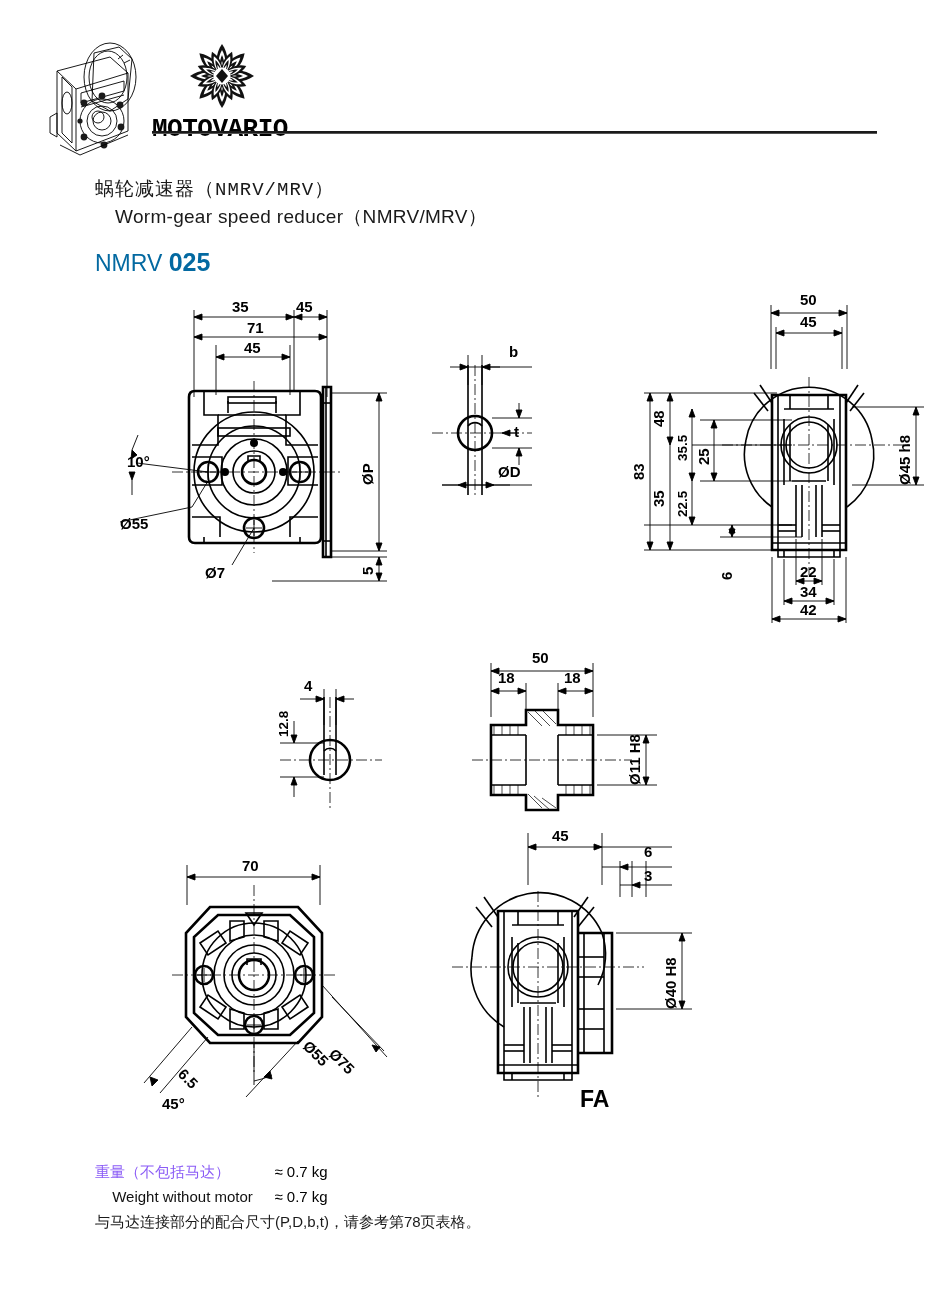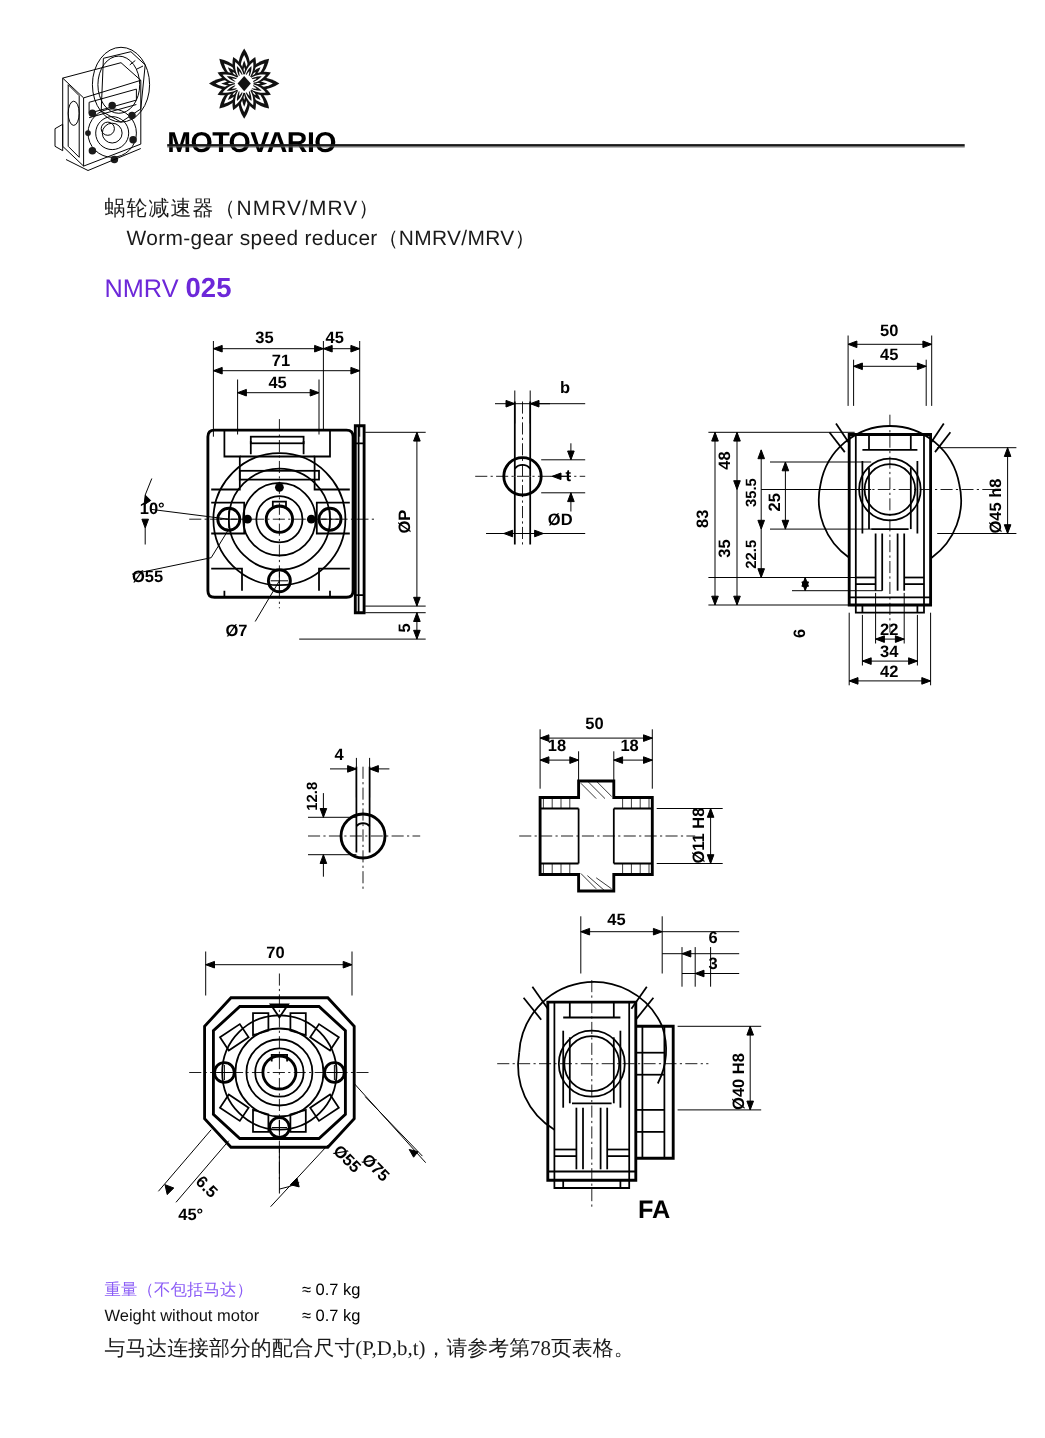--- a/index.html
+++ b/index.html
@@ -9,55 +9,55 @@
     color:#000;position:relative;overflow:hidden;
   }
   .page{position:relative;width:950px;height:1307px;}
 
   
   .header{position:absolute;left:0;top:0;width:950px;height:150px;}
   .prod-photo{position:absolute;left:24px;top:33px;width:120px;height:128px;}
   .logo-block{position:absolute;left:152px;top:40px;width:340px;height:80px;}
   .logo-mark{position:absolute;left:34px;top:0px;width:72px;height:72px;}
   .logo-word{position:absolute;left:0px;top:76px;font-size:26px;font-weight:bold;
-    letter-spacing:-0.5px;line-height:26px;font-family:Liberation Sans, sans-serif;}
+    letter-spacing:-0.5px;line-height:26px;font-family:Liberation Mono, monospace;}
   .rule{position:absolute;left:152px;top:131px;width:725px;height:0;
     border-top:2px solid #1a1a1a;border-bottom:1px solid #555;}
 
   
   .title-cn{position:absolute;left:95px;top:176px;font-size:19px;letter-spacing:1px;
-    font-family:Liberation Sans, sans-serif;color:#1a1a1a;white-space:nowrap;}
+    font-family:Liberation Mono, monospace;color:#1a1a1a;white-space:nowrap;}
   .title-en{position:absolute;left:95px;top:204px;font-size:19px;letter-spacing:0.3px;
     color:#1a1a1a;white-space:nowrap;margin-left:20px;}
-  .model{position:absolute;left:95px;top:248px;font-size:23px;color:#6d28d9;white-space:nowrap;}
+  .model{position:absolute;left:95px;top:248px;font-size:23px;color:#0369a1;white-space:nowrap;}
   .model b{font-size:25px;font-weight:bold;}
 
   
   .draw{position:absolute;left:0;top:285px;width:930px;height:855px;margin-left:32px;}
   svg{display:block;}
   .ln{stroke:#000;fill:none;stroke-width:1.6;}
   .ln2{stroke:#000;fill:none;stroke-width:2.6;}
   .thin{stroke:#000;fill:none;stroke-width:0.9;}
   .dim{stroke:#000;fill:none;stroke-width:0.9;}
   .ctr{stroke:#000;fill:none;stroke-width:0.8;
        stroke-dasharray:11 3 2 3;}
   .hatch{stroke:#000;fill:none;stroke-width:0.7;}
   .dtxt{font-family:"Liberation Sans",sans-serif;font-size:15px;font-weight:bold;fill:#000;}
   .dtxt-s{font-family:"Liberation Sans",sans-serif;font-size:13.5px;font-weight:bold;fill:#000;}
   .fa-lbl{font-family:"Liberation Sans",sans-serif;font-size:23px;font-weight:bold;fill:#000;}
 
   
   .footer{position:absolute;left:95px;top:1163px;width:800px;}
   .f-row{height:25px;white-space:nowrap;}
   .f-val{font-size:15px;font-weight:normal;color:#000;}
-  .f-lbl-en{font-size:15px;color:#111;display:inline-block;min-width:175px;}
+  .f-lbl-en{font-size:15px;color:#111;display:inline-block;min-width:175px;text-align:center;}
   .f-lbl-cn{font-family:"DejaVu Sans",sans-serif;font-size:15px;color:#8b5cf6;
     display:inline-block;min-width:175px;}
   .f-note{font-size:14.5px;color:#111;letter-spacing:-0.2px;}
-  .f-note-cn{font-family:Liberation Serif, serif;font-size:19px;color:#1a1a1a;}
+  .f-note-cn{font-family:Liberation Sans, sans-serif;font-size:15px;color:#1a1a1a;}
 </style>
 </head>
 <body>
 
 <div class="page">
 
   <div class="header">
 
     <svg class="prod-photo" viewBox="0 0 120 128">
       <g class="thin" stroke="#333">

